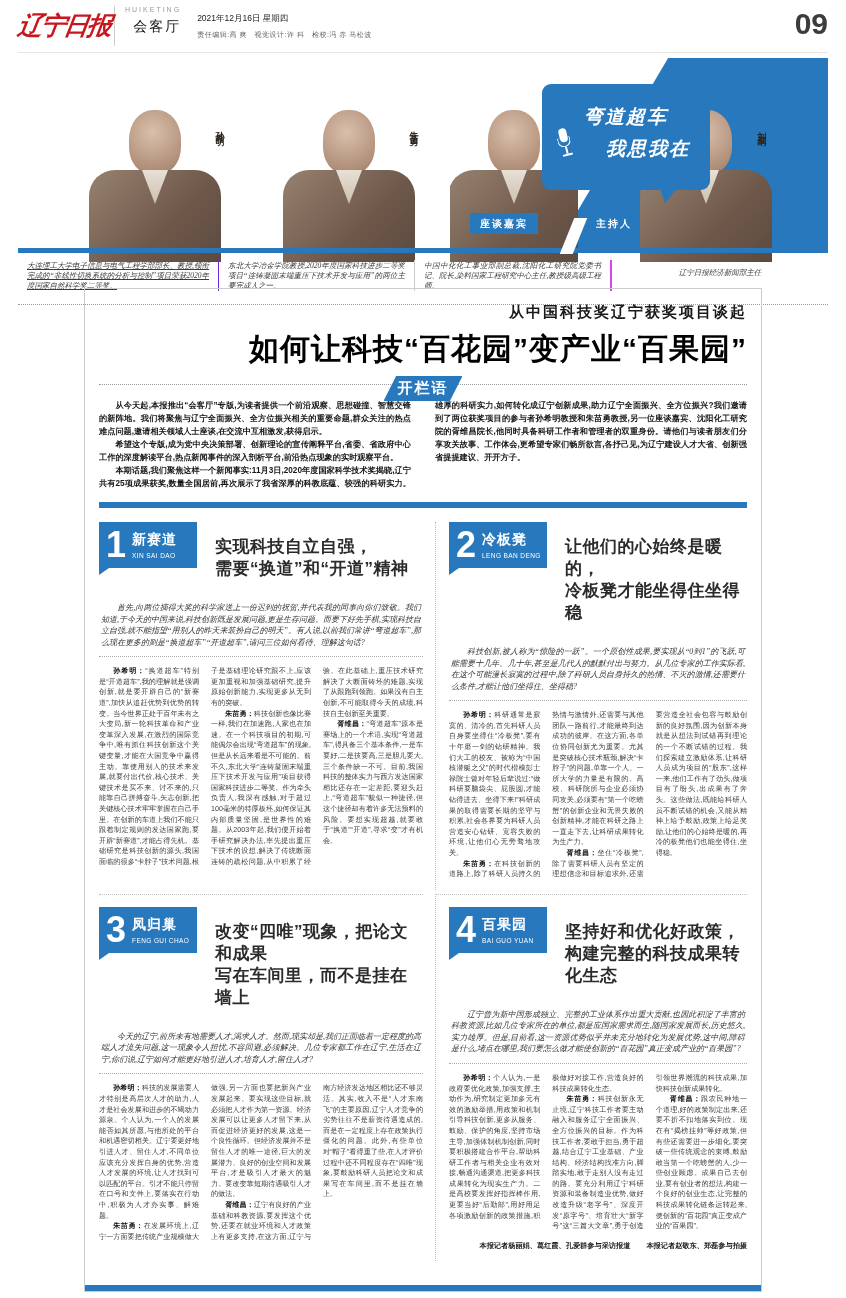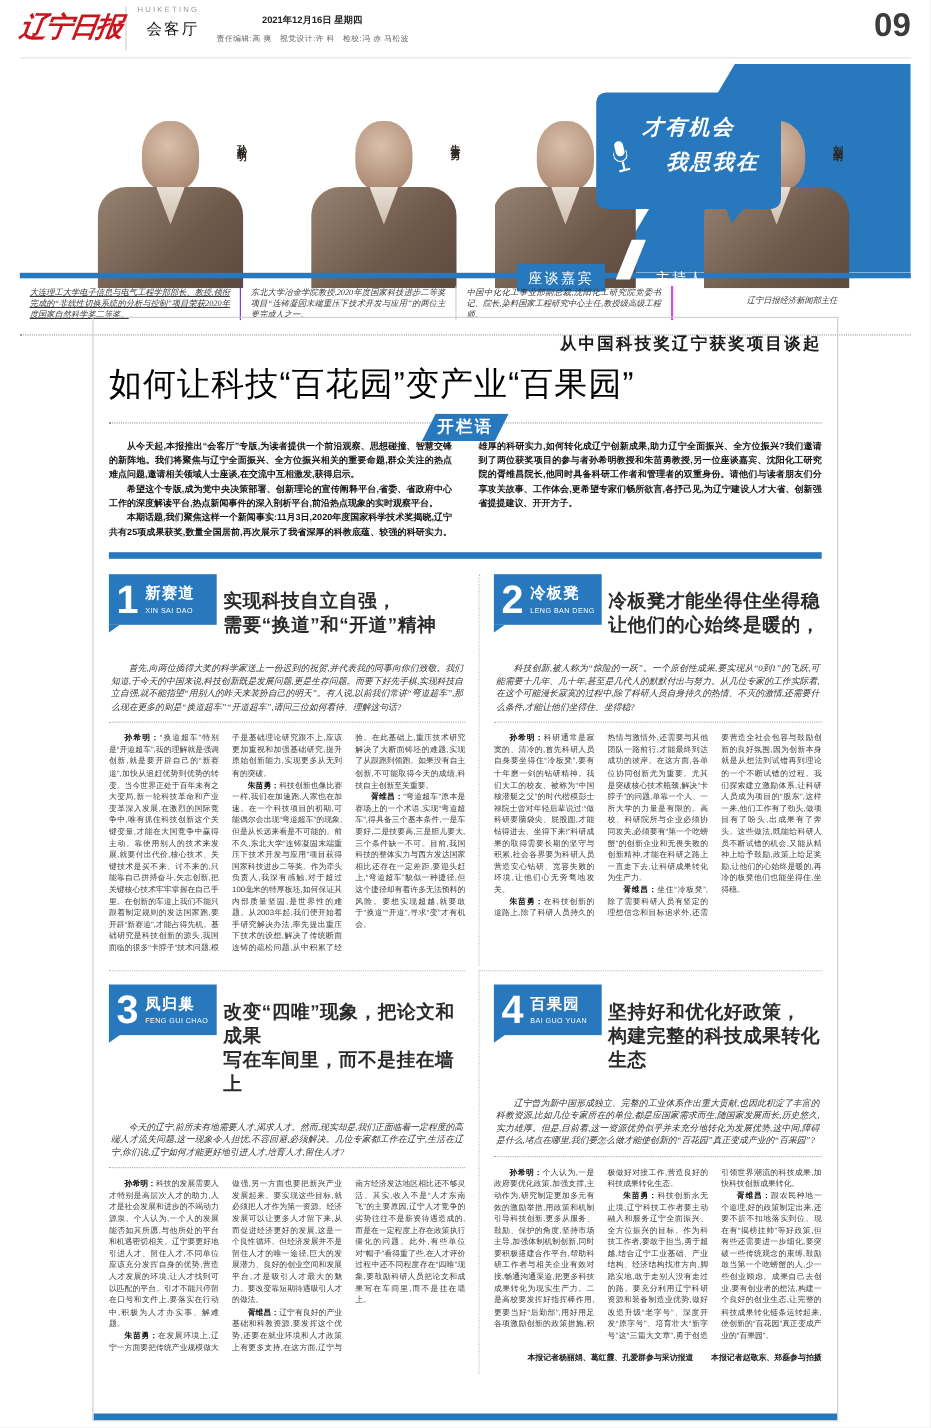--- a/index.html
+++ b/index.html
@@ -8,21 +8,21 @@
 
   
   .masthead{position:absolute;top:4px;left:18px;right:18px;height:48px;display:flex;align-items:flex-start;border-bottom:1px solid #e4e4e4;}
   .paper-logo{font-family:"Liberation Serif","DejaVu Serif",serif;font-style:italic;font-weight:900;
               font-size:25px;color:#c8161d;transform:skewX(-8deg);line-height:44px;width:96px;letter-spacing:-2px;}
   .mast-sep{width:1px;height:40px;background:#ccc;margin:2px 10px 0 0;}
   .colblock{display:flex;flex-direction:column;padding-top:2px;}
   .col-py{font-size:7px;color:#999;letter-spacing:2px;}
   .col-cn{font-size:14px;font-weight:400;color:#141414;letter-spacing:2px;line-height:26px;text-align:right;}
   .issue{margin-left:16px;padding-top:9px;}
-  .issue-date{font-size:8.5px;font-weight:700;color:#222;margin-left:41px;}
+  .issue-date{font-size:8.5px;font-weight:400;color:#222;}
   .issue-staff{font-size:7px;color:#666;margin-top:5px;letter-spacing:0.5px;}
   .pageno{margin-left:auto;font-size:30px;font-weight:700;color:#3c3c3c;line-height:40px;}
 
   
   .strip{position:absolute;top:58px;left:18px;width:810px;height:224px;}
   .diagonal{position:absolute;right:0;top:0;width:296px;height:190px;background:#2878be;
             clip-path:polygon(46% 0,100% 0,100% 100%,8% 100%);}
   .guest{position:absolute;top:4px;height:184px;overflow:hidden;}
   .g0{left:4px;width:186px;}  .g1{left:198px;width:186px;}  .g2{left:392px;width:128px;}
   .g3{right:8px;width:148px;}
@@ -42,57 +42,57 @@
   .bub-line{font-family:"Liberation Serif","DejaVu Serif",serif;font-style:italic;font-weight:700;
             font-size:19px;letter-spacing:2px;line-height:26px;}
   .bl1{margin:20px 0 0 42px;} .bl2{margin:6px 0 0 64px;}
   .mic{position:absolute;left:16px;top:44px;width:14px;height:30px;transform:rotate(-14deg);}
   .mic-top{position:absolute;top:0;left:3px;width:8px;height:14px;background:#fff;border-radius:4px;}
   .mic-cup{position:absolute;top:9px;left:0;width:13px;height:10px;border:1.6px solid #fff;border-top:none;
            border-radius:0 0 9px 9px;box-sizing:border-box;}
   .mic-stem{position:absolute;top:19px;left:6px;width:1.6px;height:7px;background:#fff;}
   .mic-base{position:absolute;top:26px;left:2px;width:10px;height:1.6px;background:#fff;}
   .bluebar{position:absolute;left:0;top:190px;width:100%;height:5px;background:#2878be;}
-  .label{position:absolute;top:182px;font-size:13px;font-weight:400;color:#fff;background:#2878be;
+  .label{position:absolute;top:155px;font-size:10px;font-weight:700;color:#fff;background:#2878be;
          padding:4px 10px 3px;letter-spacing:2px;}
   .label-guests{left:452px;} .label-host{left:568px;background:transparent;}
   .label-gap{position:absolute;top:160px;left:549px;width:13px;height:36px;background:#fff;transform:skewX(-22deg);}
   .captions{position:absolute;top:202px;left:0;width:100%;display:flex;}
   .cap{font-family:"Liberation Serif","DejaVu Serif",serif;font-style:italic;font-size:7.5px;line-height:10px;
        color:#3a3a3a;text-align:justify;padding:1px 9px 0;box-sizing:border-box;}
   .cap0{width:200px;text-decoration:underline;} .cap1{width:196px;border-left:1px solid #6d28d9;} .cap2{width:196px;border-left:1px solid #ccc;}
   .cap3{width:218px;border-left:2px solid #d946ef;text-align:center;padding-top:8px;}
   .strip-dotted{position:absolute;top:246px;left:0;right:0;border-top:1px dotted #999;}
 
   
   .article{position:absolute;left:84px;top:288px;width:678px;height:1004px;border:1px solid #ccc;
            box-sizing:border-box;padding:10px 14px 14px;overflow:hidden;}
   .kicker{text-align:right;font-size:15px;font-weight:600;color:#1a1a1a;letter-spacing:2px;margin-top:4px;}
-  .headline{text-align:left;font-size:30px;font-weight:400;color:#000;letter-spacing:1px;margin:7px 0 12px;}
+  .headline{text-align:right;font-size:30px;font-weight:700;color:#000;letter-spacing:1px;margin:7px 0 12px;}
   .tagline{position:relative;border-top:1px dotted #999;margin:14px 0 14px;}
   .tag{position:absolute;top:-9px;left:50%;transform:translateX(-50%);background:#2878be;color:#fff;
        font-size:15px;font-weight:700;padding:3px 14px;letter-spacing:2px;
        clip-path:polygon(16% 0,100% 0,84% 100%,0 100%);}
   .intro{column-count:2;column-gap:24px;font-size:8.2px;line-height:13px;font-weight:600;color:#161616;
          text-align:justify;}
   .intro p{margin:0;text-indent:2em;}
   .bigbar{height:6px;background:#2878be;margin:12px 0 14px;}
 
   .grid{display:grid;grid-template-columns:1fr 1fr;column-gap:0;}
   .sec{padding:0 0 10px;}
   .sec-right{border-left:1px dotted #bfbfbf;padding-left:13px;margin-left:12px;}
   .sec-row2{border-top:1px dotted #bfbfbf;padding-top:12px;margin-top:4px;}
   .sec-head{display:flex;align-items:flex-start;margin-bottom:8px;}
   .badge{position:relative;flex:none;width:98px;height:46px;background:#2878be;color:#fff;display:flex;
          align-items:center;padding:2px 7px;box-sizing:border-box;}
   .badge::after{content:"";position:absolute;left:0;bottom:-7px;border-top:7px solid #2878be;border-right:10px solid transparent;}
   .b-num{font-size:36px;font-weight:800;line-height:38px;margin-right:6px;}
   .b-cn{font-size:14px;font-weight:800;letter-spacing:1px;}
   .b-py{font-size:6.5px;letter-spacing:0.4px;margin-top:3px;white-space:nowrap;}
-  .sec-title{font-size:17px;font-weight:800;color:#2b2b2b;line-height:22px;margin-left:6px;letter-spacing:0.5px;}
+  .sec-title{font-size:17px;font-weight:800;color:#2b2b2b;line-height:22px;margin-left:18px;letter-spacing:0.5px;}
   .lede{font-family:"Liberation Serif","DejaVu Serif",serif;font-style:italic;font-size:8px;line-height:11.5px;
         color:#333;text-align:justify;margin:8px 2px 8px;text-indent:2em;}
   .sec-dotted{border-top:1px dotted #aaa;margin:6px 0 9px;}
   .sbody{column-count:3;column-gap:12px;font-size:7.1px;line-height:10.6px;color:#3a3a3a;text-align:justify;}
   .sbody p{margin:0;text-indent:2em;}
   .sbody b{color:#101010;}
   .credit{text-align:right;font-size:7.2px;font-weight:700;color:#222;margin-top:9px;}
   .credit span{margin-left:14px;}
   .bottombar{position:absolute;left:0;right:0;bottom:0;height:6px;background:#2878be;}
 </style>
@@ -151,21 +151,21 @@
       <div class="vname">刘立纲</div>
     </figure>
 
     <div class="bubble">
       <div class="mic">
         <div class="mic-top"></div>
           <div class="mic-cup"></div>
           <div class="mic-stem"></div>
           <div class="mic-base"></div>
       </div>
-      <div class="bub-line bl1">才有机会</div>
+      <div class="bub-line bl1">弯道超车</div>
       <div class="bub-line bl2">我思我在</div>
     </div>
 
     <div class="bluebar"></div>
     <div class="label label-guests">座谈嘉宾</div>
     <div class="label-gap"></div>
     <div class="label label-host">主持人</div>
 
     <div class="captions">
       <div class="cap cap0">大连理工大学电子信息与电气工程学部部长、教授,领衔完成的“非线性切换系统的分析与控制”项目荣获2020年度国家自然科学奖二等奖。</div>
@@ -220,22 +220,22 @@
       <section class="sec sec-right">
         <div class="sec-head">
           <div class="badge">
             <div class="b-num">2</div>
             <div>
               <div class="b-cn">冷板凳</div>
               <div class="b-py">LENG BAN DENG</div>
             </div>
           </div>
           <h2 class="sec-title">
-            <div>冷板凳才能坐得住坐得稳</div>
-              <div>让他们的心始终是暖的，</div>
+            <div>让他们的心始终是暖的，</div>
+              <div>冷板凳才能坐得住坐得稳</div>
           </h2>
         </div>
         <div class="lede">科技创新,被人称为“惊险的一跃”。一个原创性成果,要实现从“0到1”的飞跃,可能需要十几年、几十年,甚至是几代人的默默付出与努力。从几位专家的工作实际看,在这个可能漫长寂寞的过程中,除了科研人员自身持久的热情、不灭的激情,还需要什么条件,才能让他们坐得住、坐得稳?</div>
         <div class="sec-dotted"></div>
         <div class="sbody">
             <p><b>孙希明：</b>科研通常是寂寞的、清冷的,首先科研人员自身要坐得住“冷板凳”,要有十年磨一剑的钻研精神。我们大工的校友、被称为“中国核潜艇之父”的时代楷模彭士禄院士曾对年轻后辈说过:“做科研要脑袋尖、屁股圆,才能钻得进去、坐得下来!”科研成果的取得需要长期的坚守与积累,社会各界要为科研人员营造安心钻研、宽容失败的环境,让他们心无旁骛地攻关。</p>
             <p><b>朱苗勇：</b>在科技创新的道路上,除了科研人员持久的热情与激情外,还需要与其他团队一路前行,才能最终到达成功的彼岸。在这方面,各单位协同创新尤为重要。尤其是突破核心技术瓶颈,解决“卡脖子”的问题,单靠一个人、一所大学的力量是有限的。高校、科研院所与企业必须协同攻关,必须要有“第一个吃螃蟹”的创新企业和无畏失败的创新精神,才能在科研之路上一直走下去,让科研成果转化为生产力。</p>
             <p><b>胥维昌：</b>坐住“冷板凳”,除了需要科研人员有坚定的理想信念和目标追求外,还需要营造全社会包容与鼓励创新的良好氛围,因为创新本身就是从想法到试错再到理论的一个不断试错的过程。我们探索建立激励体系,让科研人员成为项目的“股东”,这样一来,他们工作有了劲头,做项目有了盼头,出成果有了奔头。这些做法,既能给科研人员不断试错的机会,又能从精神上给予鼓励,政策上给足奖励,让他们的心始终是暖的,再冷的板凳他们也能坐得住,坐得稳。</p>
           </div>
       </section>

